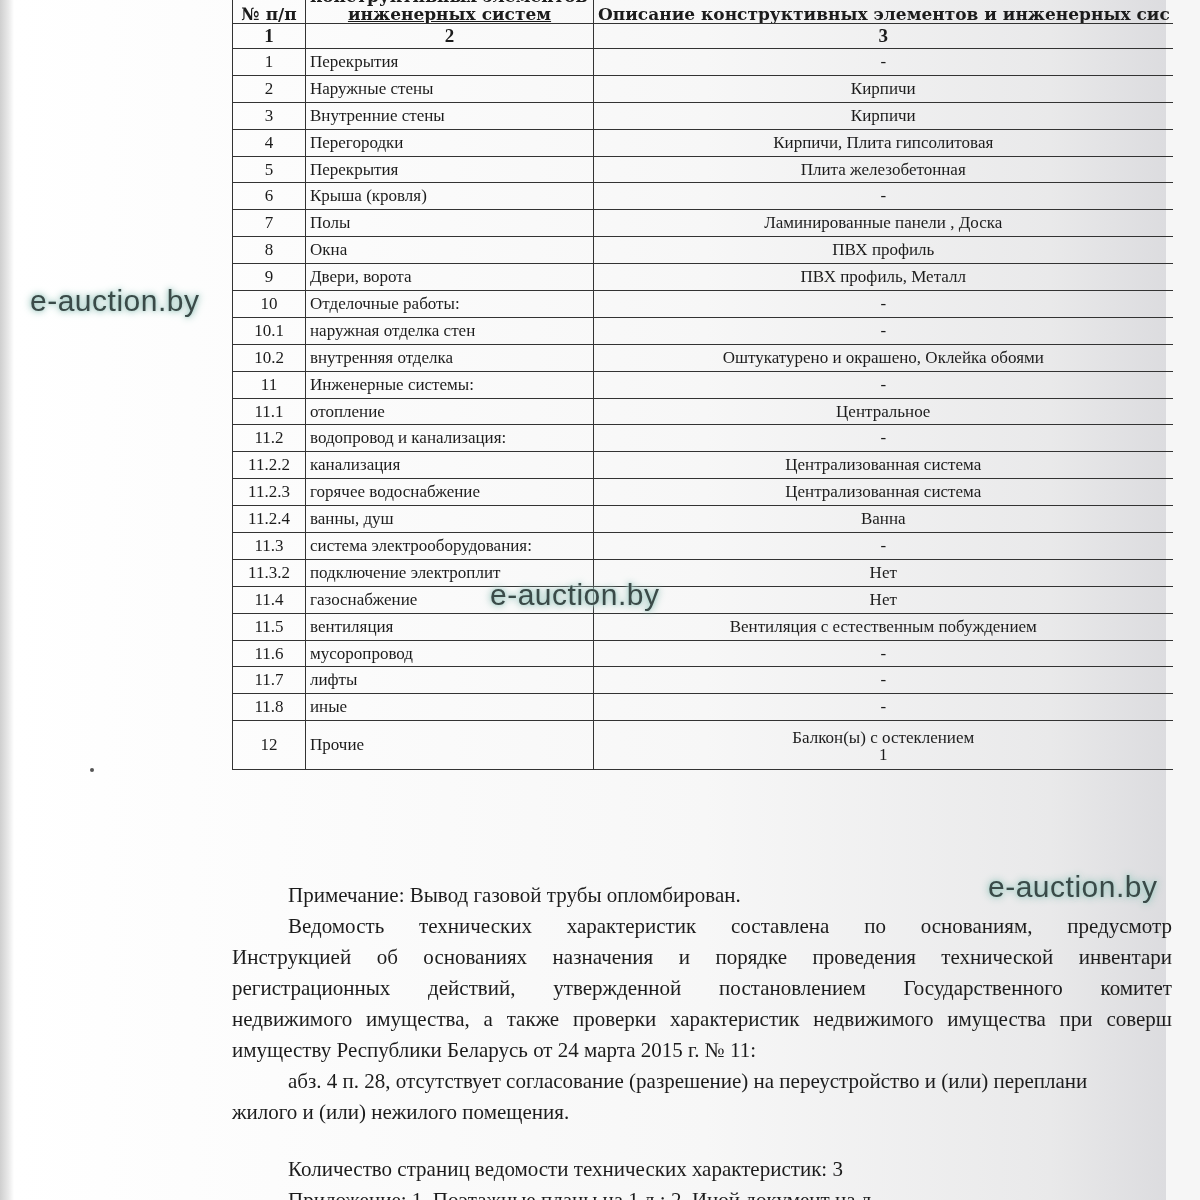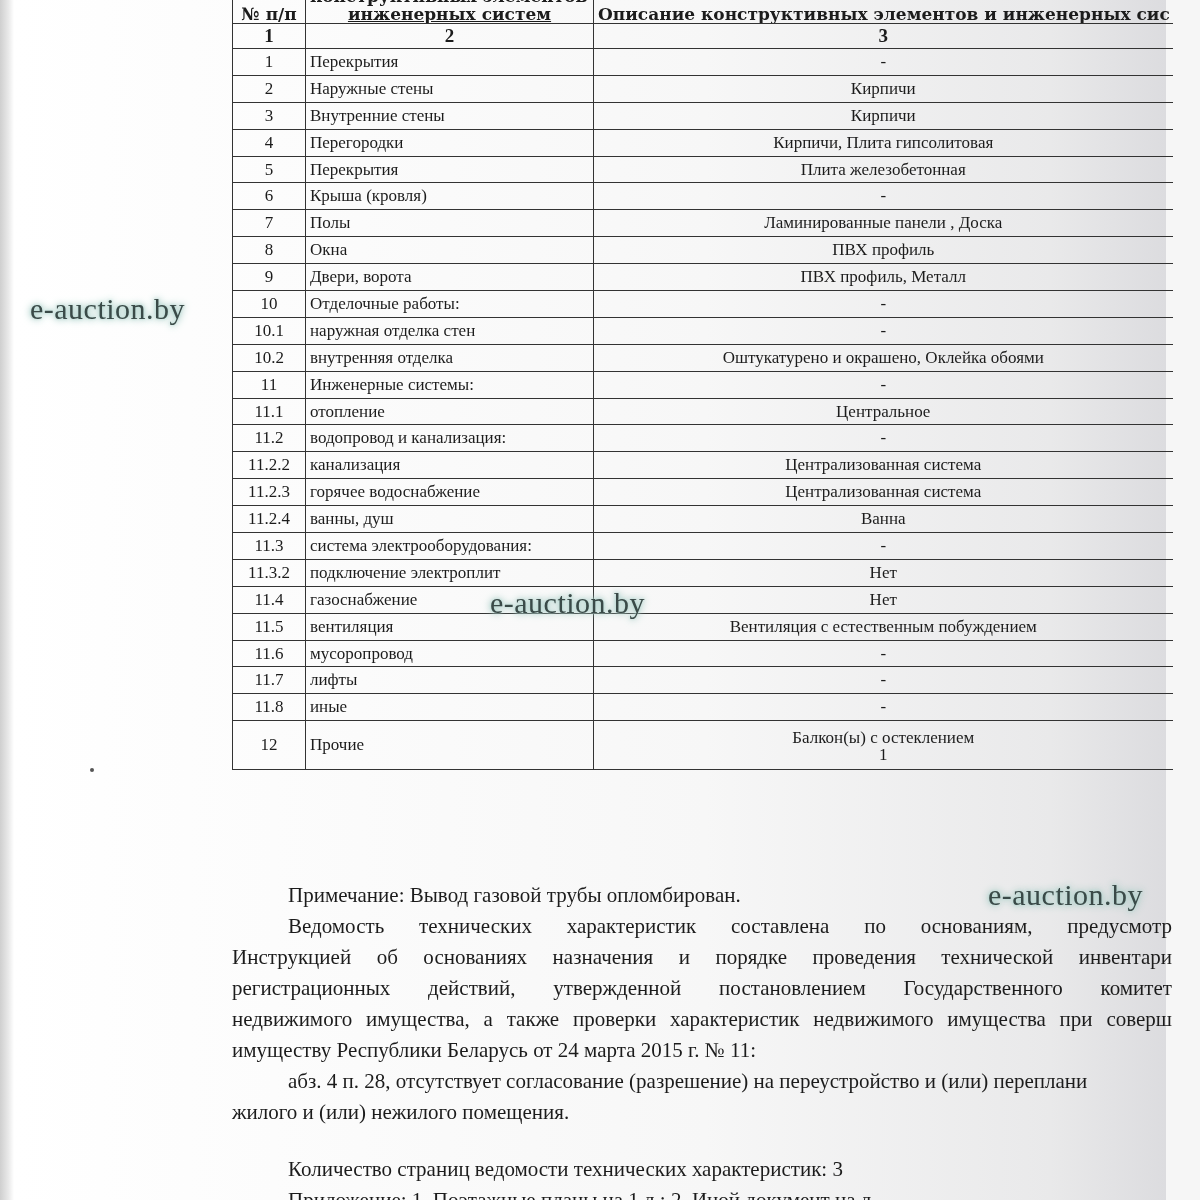--- a/index.html
+++ b/index.html
@@ -47,26 +47,25 @@
     .desc-line2 { display: block; line-height: 14px; }
     .body-text {
       position: absolute; left: 232px; top: 880px; width: 940px;
       font-size: 21px; line-height: 31px;
     }
     .body-text p { margin: 0; text-align: justify; }
     .body-text p.indent { text-indent: 56px; }
     .body-text .gap { height: 26px; }
     .watermark {
       position: absolute;
-      font-family: Liberation Serif, serif;
+      font-family: Liberation Sans, sans-serif;
       font-size: 30px; color: #3a4a48;
       text-shadow: 0 0 6px #a9cfc8, 0 0 3px #b6d9d2, 0 0 10px #9fc6bf;
       letter-spacing: 0.5px;
       white-space: nowrap;
-      margin-top: 8px;
     }
     .speck { position: absolute; width: 4px; height: 4px; border-radius: 2px; background: #555; }
   </style>
 </head>
 <body>
 
 <div class="left-edge"></div>
 <div class="page"></div>
 <div class="right-edge"></div>
 

